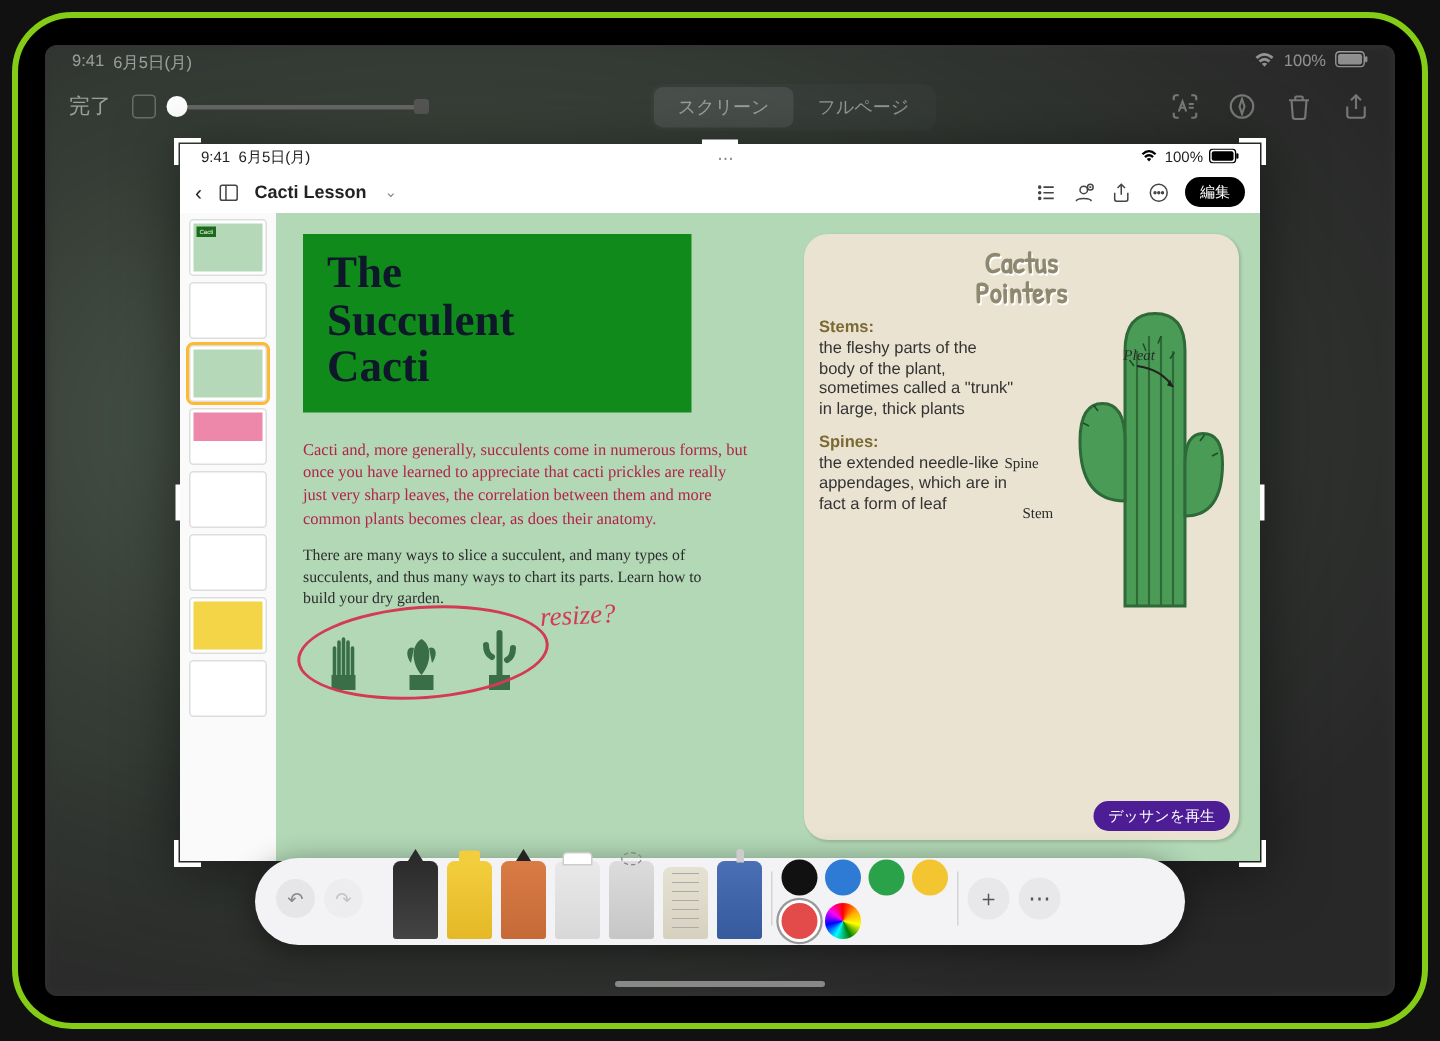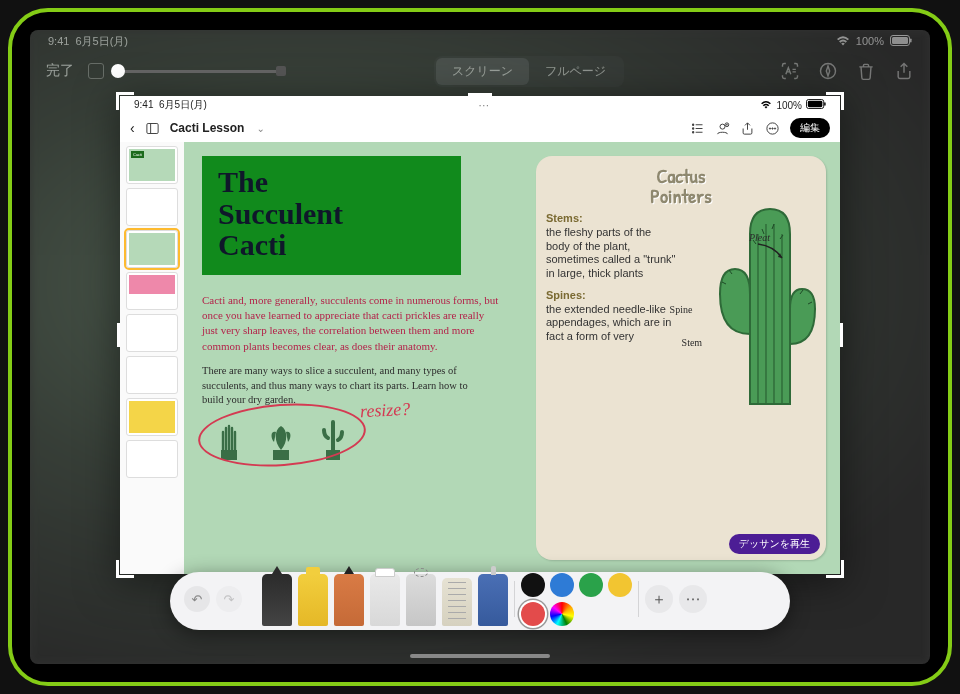--- a/index.html
+++ b/index.html
@@ -434,21 +434,21 @@
             </div>
 
             <div class="card">
               <h3>
                 <div>Cactus</div>
                 <div>Pointers</div>
               </h3>
               <div class="card-body">
                 <div class="card-text">
                   <div class="sec"><b>Stems:</b><br><span>the fleshy parts of the body of the plant, sometimes called a "trunk" in large, thick plants</span></div>
-                  <div class="sec"><b>Spines:</b><br><span>the extended needle-like appendages, which are in fact a form of very</span></div>
+                  <div class="sec"><b>Spines:</b><br><span>the extended needle-like appendages, which are in fact a form of leaf</span></div>
                 </div>
                 <div class="cactus-draw">
                   <svg width="140" height="220" viewBox="0 0 140 220">
                     <path d="M70 210 L70 40 Q70 15 90 15 Q110 15 110 40 L110 210 Z" fill="#4a9b56" stroke="#2e6a38" stroke-width="2"></path>
                     <path d="M78 210 V40 M86 210 V30 M94 210 V30 M102 210 V40" stroke="#2e6a38" stroke-width="1.4"></path>
                     <path d="M70 140 Q40 140 40 100 Q40 75 55 75 Q70 75 70 100 Z" fill="#4a9b56" stroke="#2e6a38" stroke-width="2"></path>
                     <path d="M110 150 Q135 150 135 115 Q135 95 122 95 Q110 95 110 115 Z" fill="#4a9b56" stroke="#2e6a38" stroke-width="2"></path>
                     <g stroke="#1f4a27" stroke-width="1">
                         <path d="M76 50l-3-4M84 40l-2-5M92 35l2-5M100 45l3-4M46 90l-4-2M52 80l-3-4M128 110l4-2M120 100l3-4"></path>
                       </g>

